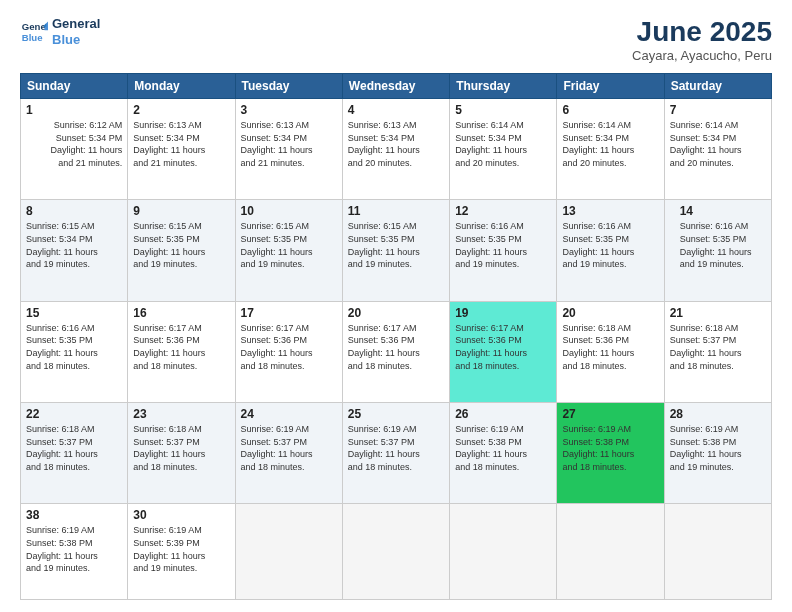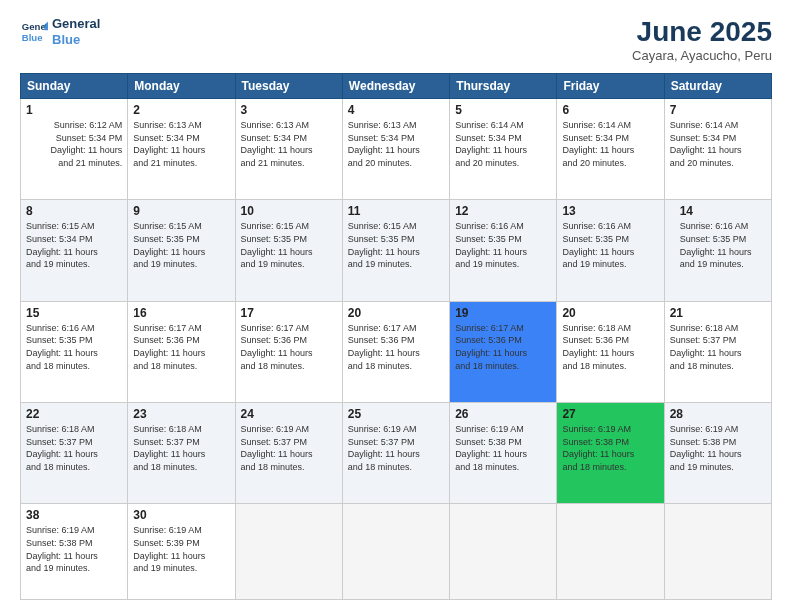--- a/index.html
+++ b/index.html
@@ -259,21 +259,21 @@
 Daylight: 11 hours
 and 18 minutes.</div>
           </td>
           <td style="background: rgb(255, 255, 255);">
             <span class="day-num">20</span>
             <div class="cell-text" style="white-space: pre-line;">Sunrise: 6:17 AM
 Sunset: 5:36 PM
 Daylight: 11 hours
 and 18 minutes.</div>
           </td>
-          <td style="background: #3b82f6;">
+          <td style="background: #5eead4;">
             <span class="day-num">19</span>
             <div class="cell-text" style="white-space: pre-line;">Sunrise: 6:17 AM
 Sunset: 5:36 PM
 Daylight: 11 hours
 and 18 minutes.</div>
           </td>
           <td style="background: rgb(255, 255, 255);">
             <span class="day-num">20</span>
             <div class="cell-text" style="white-space: pre-line;">Sunrise: 6:18 AM
 Sunset: 5:36 PM

